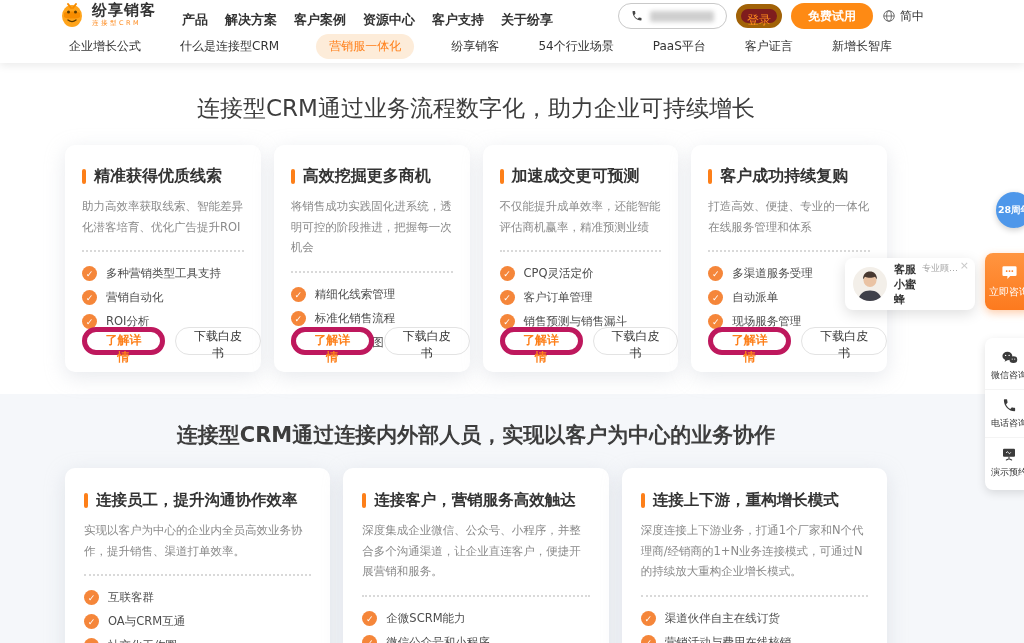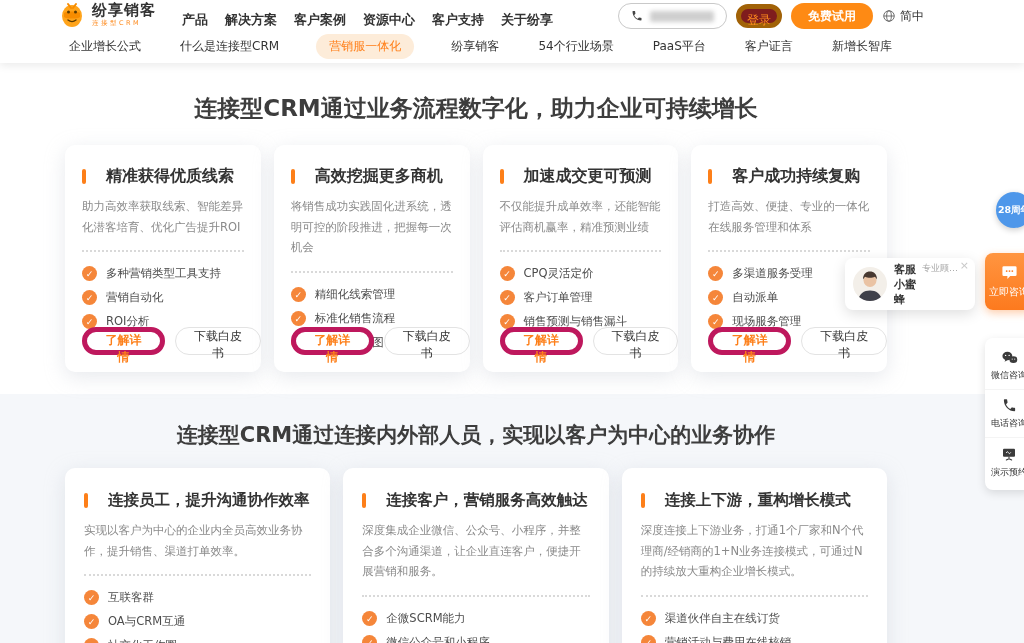--- a/index.html
+++ b/index.html
@@ -27,27 +27,27 @@
   .lang{display:flex;align-items:center;gap:4px;font-size:12px;color:#333;cursor:pointer;}
   .hdr-row2{height:34px;display:flex;align-items:center;justify-content:space-between;
             margin:0 130px 0 67px;font-size:12px;color:#333;}
   .tab{cursor:pointer;padding:4px 2px;white-space:nowrap;}
   .tab.active{background:#fdecd9;color:#ff7d15;padding:4px 13px;border-radius:13px;}
 
   
   .main{padding-top:63px;}
   .container{width:822px;margin-left:65px;}
   .hero{padding:30px 0 22px;background:#fff;}
-  .h1{font-size:23px;line-height:30px;font-weight:700;color:#3d3d3d;text-align:center;margin:0;}
+  .h1{font-size:23px;line-height:30px;font-weight:400;color:#3d3d3d;text-align:center;margin:0;}
   .cards-row{display:flex;gap:13px;margin-top:22px;}
   .card{flex:1;background:#fff;border-radius:10px;box-shadow:0 5px 20px rgba(185,192,204,.35);
         padding:19px 17px;position:relative;box-sizing:border-box;}
   .card.top{height:227px;}
   .card.bottom{min-height:240px;padding:20px 19px;}
-  .card-title{font-size:16px;font-weight:700;color:#333;display:flex;align-items:center;gap:20px;margin:2px 0 0;}
+  .card-title{font-size:16px;font-weight:700;color:#333;display:flex;align-items:center;gap:8px;margin:2px 0 0;}
   .card.bottom .card-title{font-size:15.5px;}
   .bar{width:4px;height:15px;background:#fd7f19;border-radius:2px;flex:0 0 4px;}
   .card-desc{font-size:11.5px;color:#8a8a8a;line-height:1.8;margin:9px 0 0;}
   .dotline{border-top:2px dotted #d9d9d9;margin:13px 0 14px;}
   .blist{list-style:none;margin:0;padding:0;}
   .blist li{display:flex;align-items:center;gap:9px;margin-bottom:9px;}
   .chk{width:15px;height:15px;border-radius:50%;background:#f5863a;color:#fff;font-size:9px;
        display:inline-flex;align-items:center;justify-content:center;flex:0 0 15px;font-weight:700;}
   .blabel{font-size:11.5px;color:#4d4d4d;}
   .card-actions{position:absolute;left:17px;bottom:17px;display:flex;gap:10px;}

